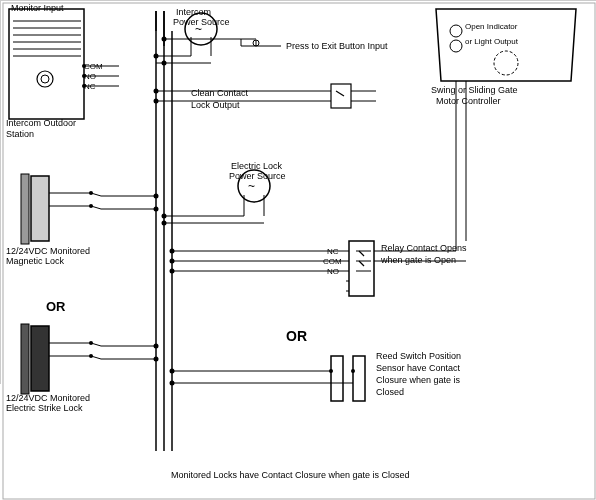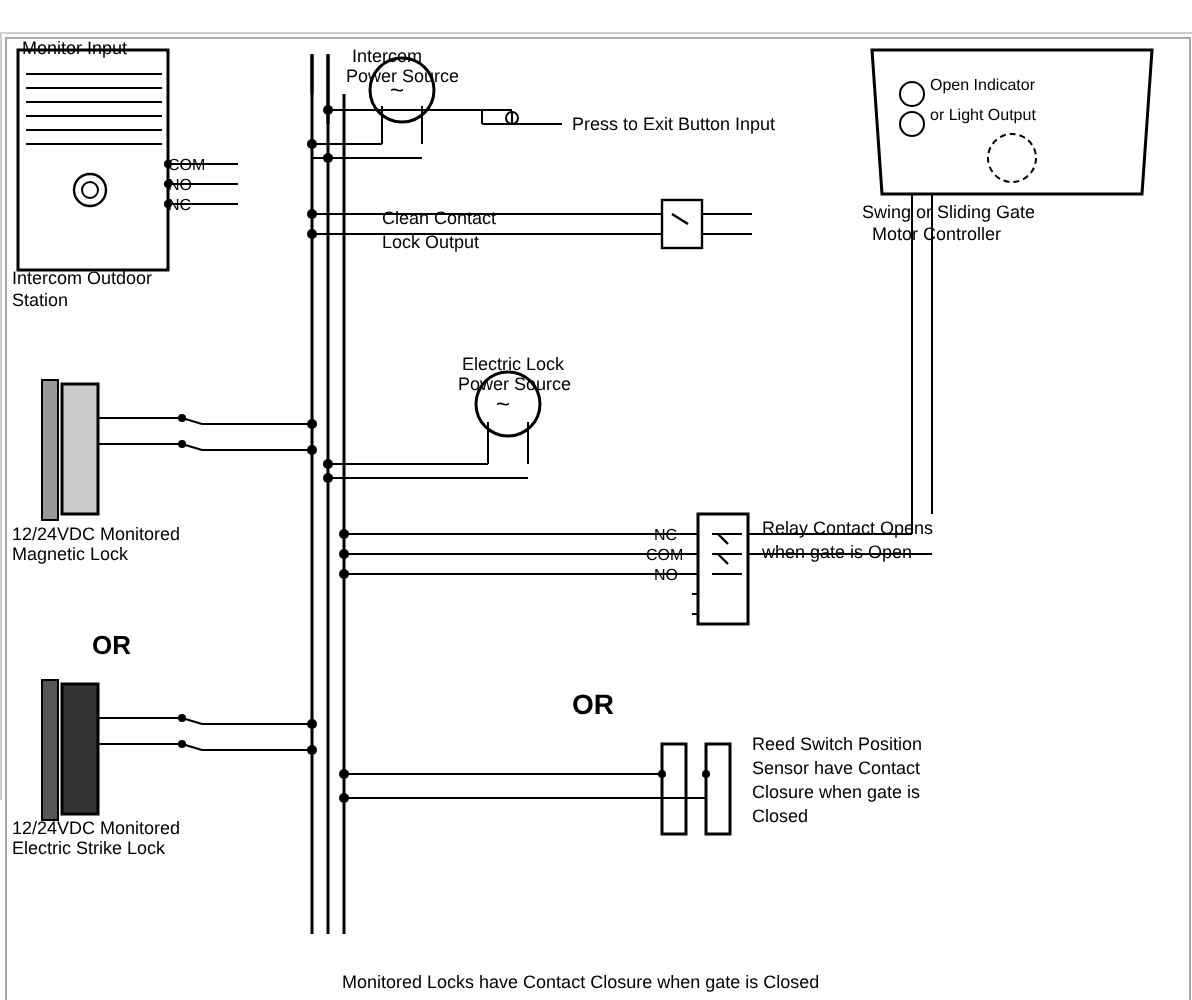--- a/index.html
+++ b/index.html
@@ -11,21 +11,20 @@
       font-size: 11px;
       overflow: hidden;
       position: relative;
     }
     .diagram-container {
       width: 596px;
       height: 384px;
       position: relative;
       background: #fff;
       border: 1px solid #ccc;
-      margin-top: 16px;
     }
     svg {
       width: 596px;
       height: 500px;
       position: absolute;
       top: 0;
       left: 0;
     }
   </style>
 </head>

